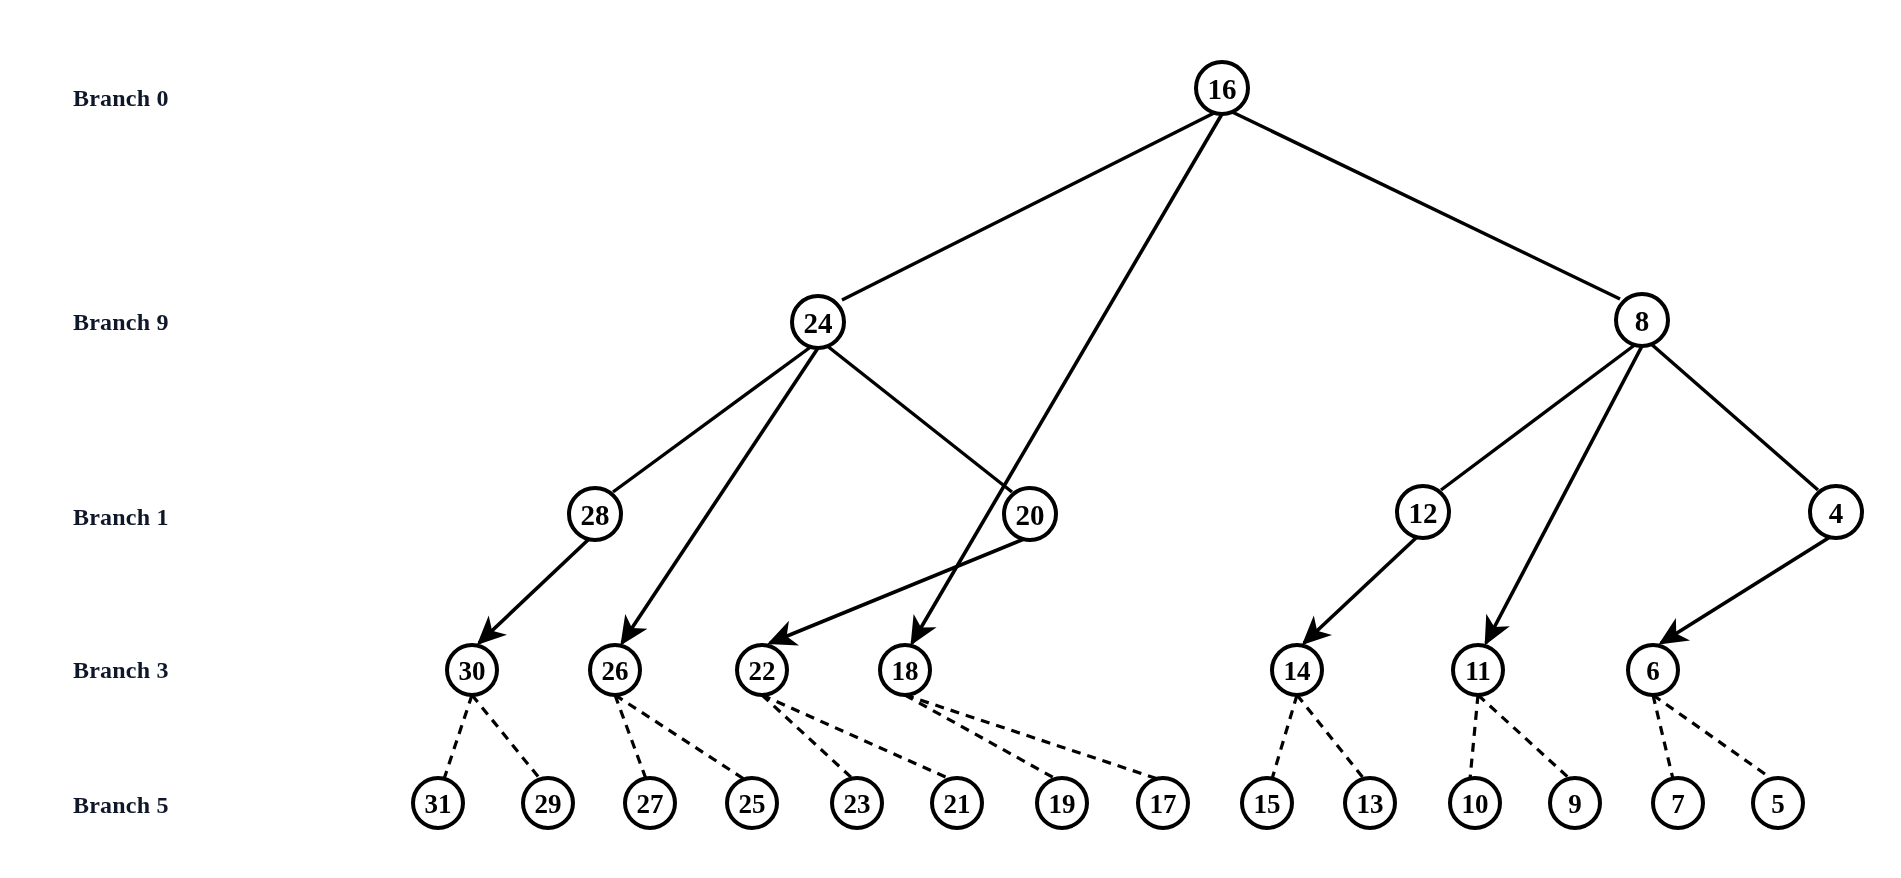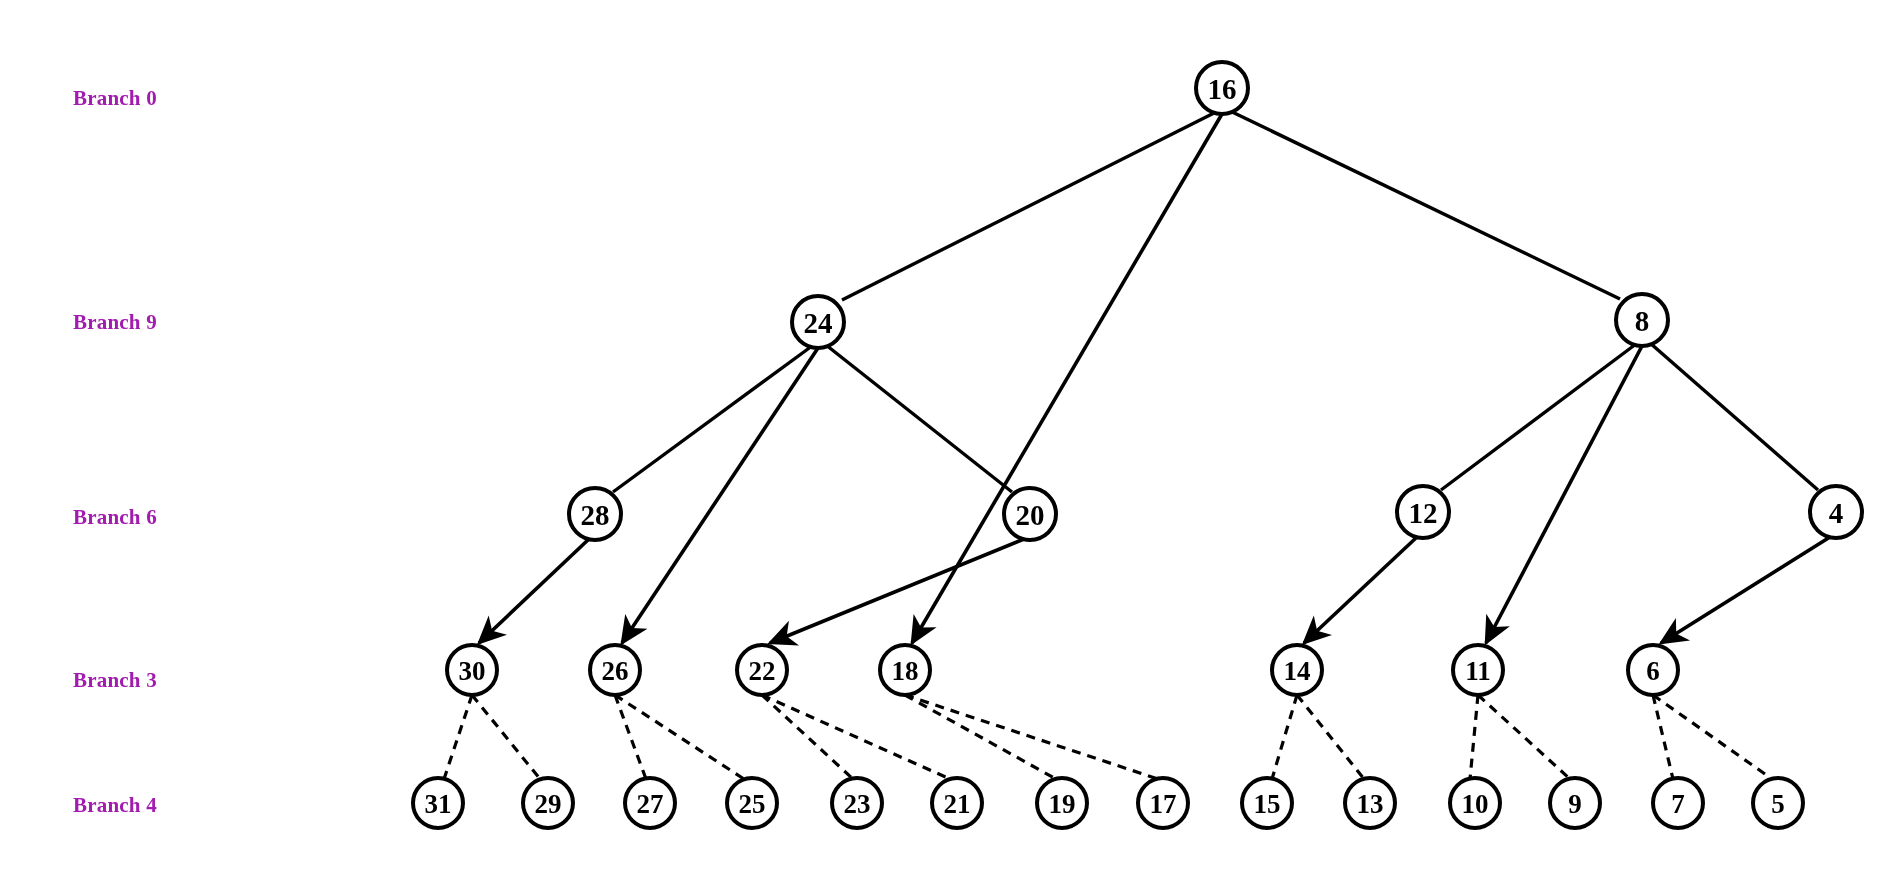--- a/index.html
+++ b/index.html
@@ -19,22 +19,22 @@
     position: absolute;
     left: 0;
     top: 0;
     width: 1901px;
     height: 878px;
   }
   .branch-label {
     position: absolute;
     font-family: "Liberation Serif", "DejaVu Serif", serif;
     font-weight: bold;
-    font-size: 21px;
-    color: #a21caf;
+    font-size: 24px;
+    color: #0f172a;
     white-space: nowrap;
     letter-spacing: 0.2px;
     transform: translateY(-50%);
   }
   text.node-label {
     font-family: "Liberation Serif", "DejaVu Serif", serif;
     font-weight: bold;
     fill: #000000;
     text-anchor: middle;
     dominant-baseline: central;
@@ -206,18 +206,18 @@
         <g>
           <circle cx="1778" cy="803" r="25" class="node-circle" stroke="#000000" stroke-width="4" fill="#ffffff"></circle>
           <text x="1778" y="804" class="node-label" font-size="27">5</text>
         </g>
       </g>
   </svg>
 
   <div id="layer-branch-labels">
       <div class="branch-label" style="left: 73px; top: 98px;">Branch 0</div>
       <div class="branch-label" style="left: 73px; top: 322px;">Branch 9</div>
-      <div class="branch-label" style="left: 73px; top: 517px;">Branch 6</div>
-      <div class="branch-label" style="left: 73px; top: 670px; margin-top: 10px;">Branch 3</div>
-      <div class="branch-label" style="left: 73px; top: 805px;">Branch 4</div>
+      <div class="branch-label" style="left: 73px; top: 517px;">Branch 1</div>
+      <div class="branch-label" style="left: 73px; top: 670px;">Branch 3</div>
+      <div class="branch-label" style="left: 73px; top: 805px;">Branch 5</div>
     </div>
 
 </div>
 
 </body></html>

